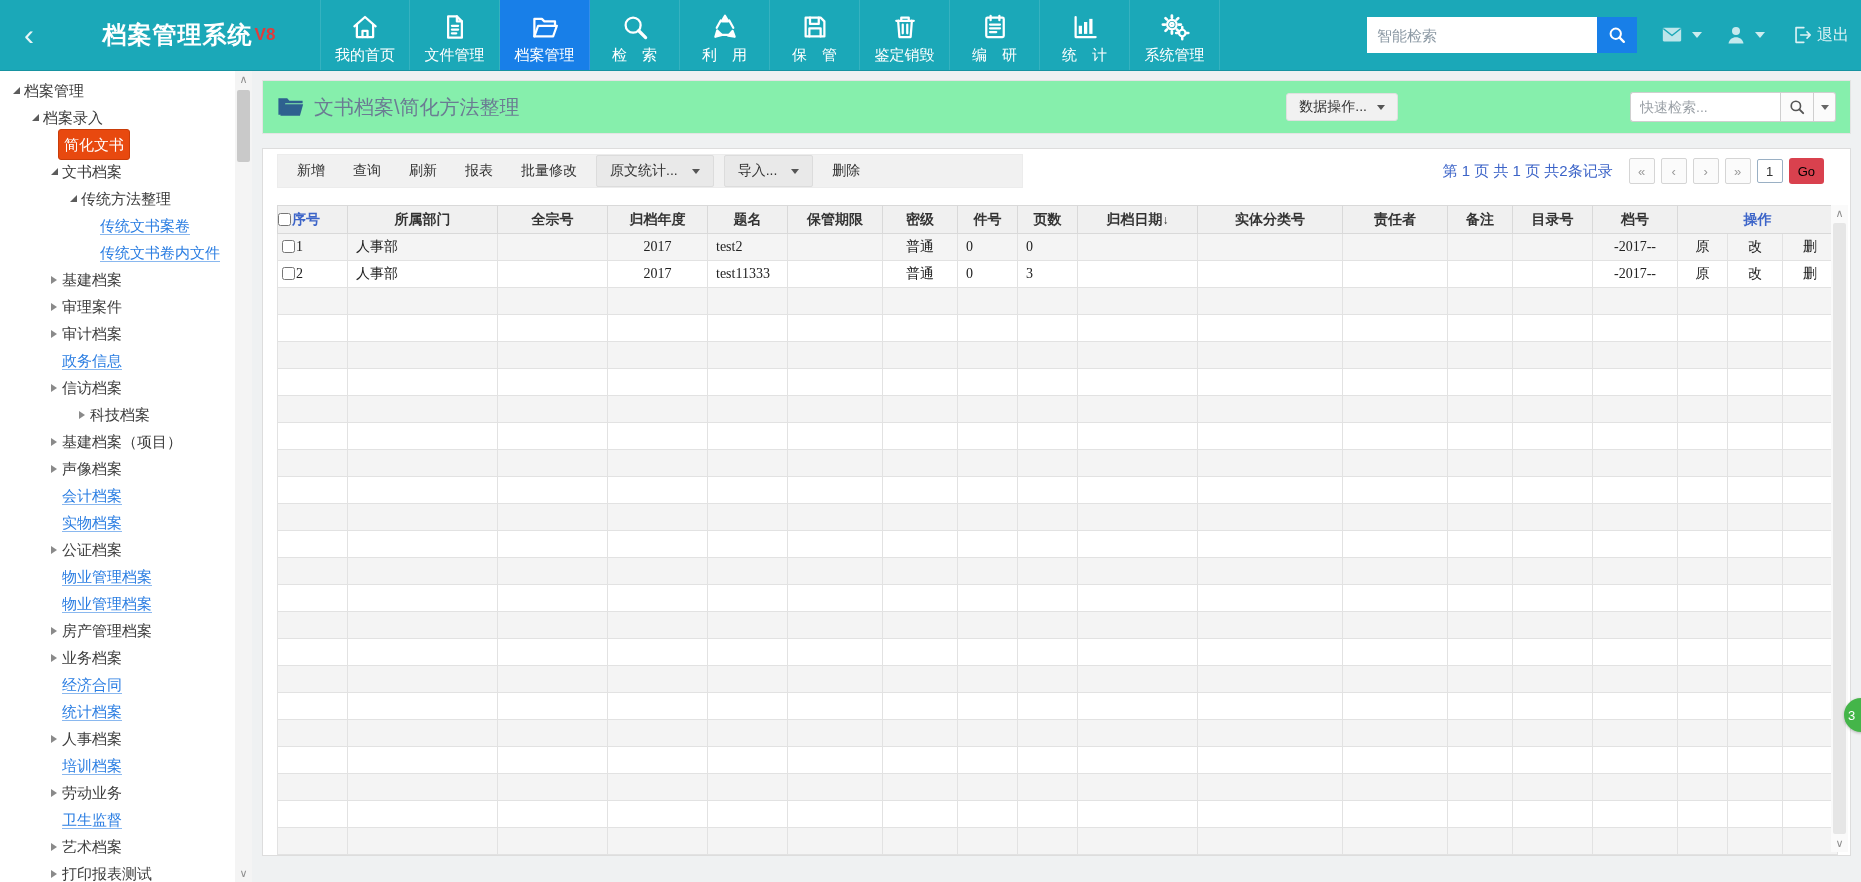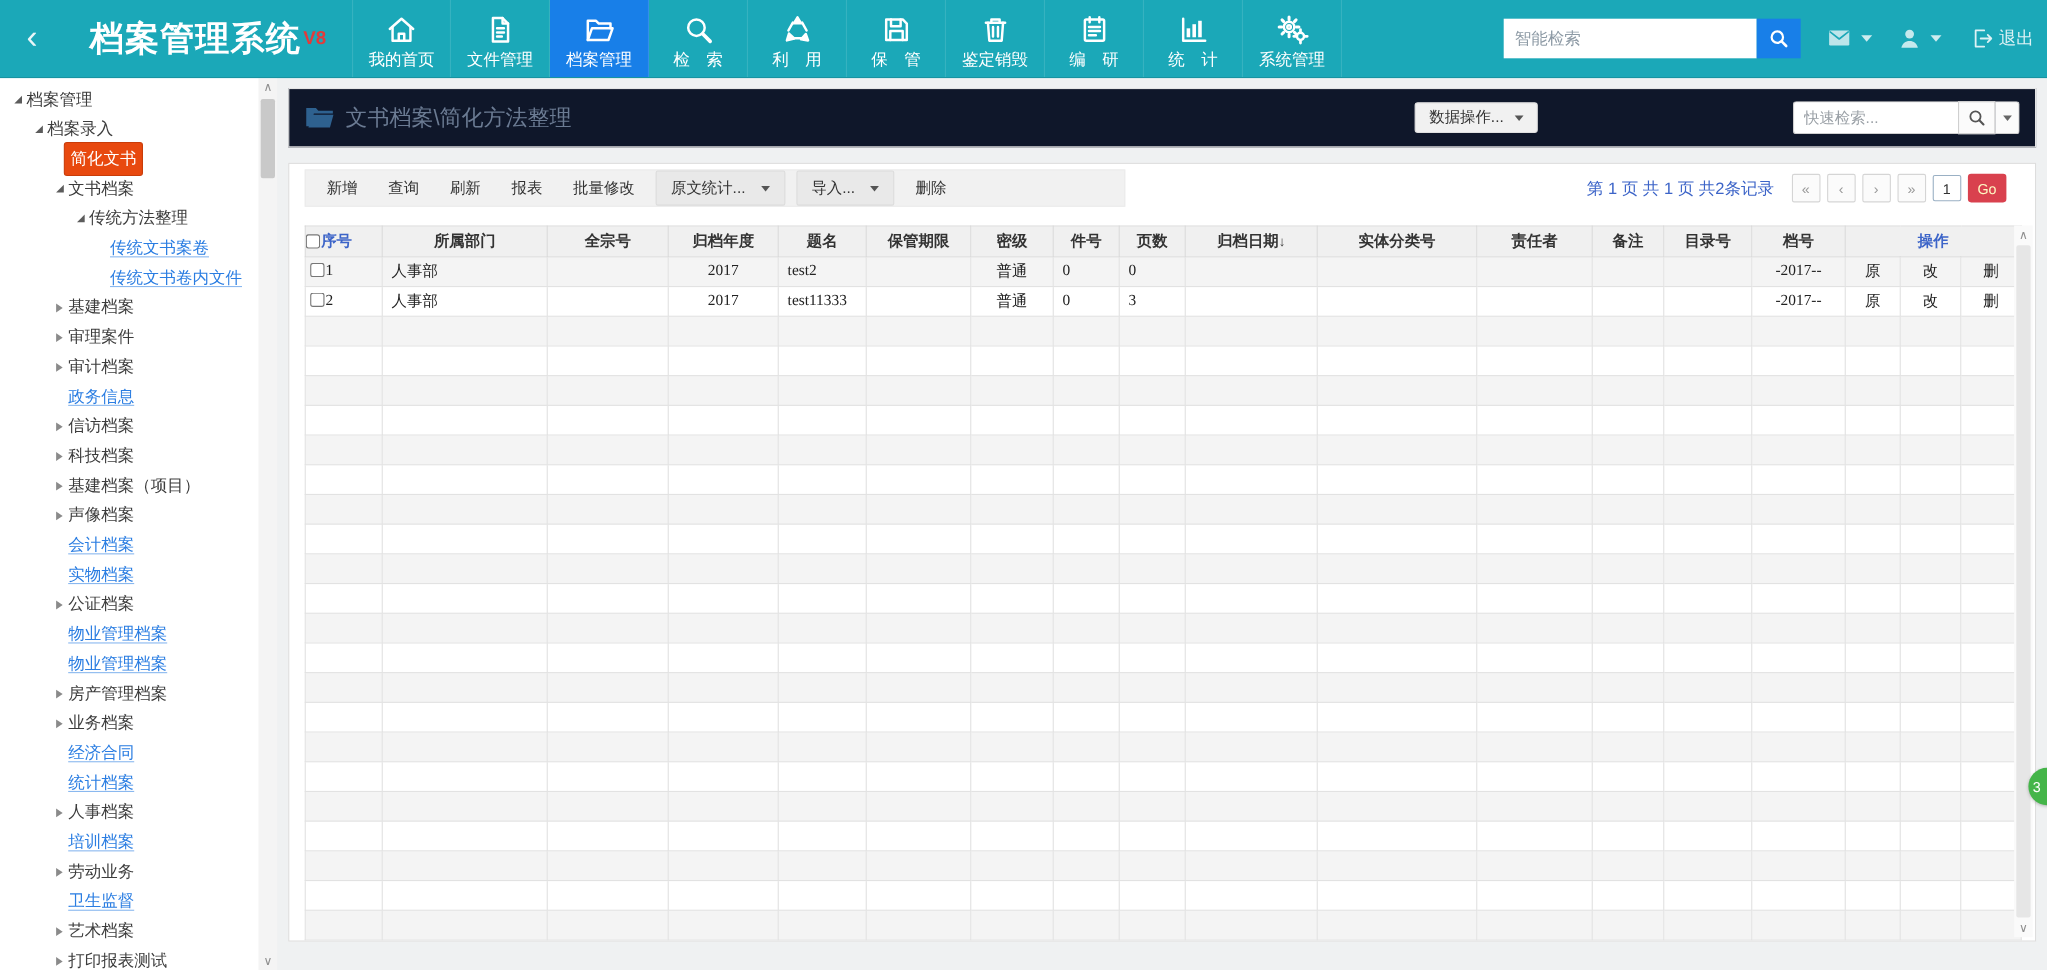--- a/index.html
+++ b/index.html
@@ -6,21 +6,21 @@
   html,body { width:1861px; height:882px; overflow:hidden;
     font-family:"Liberation Sans","DejaVu Sans",sans-serif; background:#eff1f2; position:relative; }
 
   
   .topbar { position:absolute; left:0; top:0; width:1861px; height:71px;
     background:#1ba8b8; display:flex; align-items:stretch; color:#fff; z-index:5;
     border-bottom:1px solid rgba(0,0,0,.12); }
   .back-btn { width:58px; display:flex; align-items:center; justify-content:center;
     font-size:30px; color:#e8f6f8; cursor:pointer; }
   .brand { width:262px; display:flex; align-items:center; justify-content:center; }
-  .brand .t { font-size:31px; font-weight:bold; letter-spacing:1px; }
+  .brand .t { font-size:24px; font-weight:bold; letter-spacing:1px; }
   .brand .v { font-size:17px; font-weight:bold; color:#e23b3b; margin-left:2px; }
   .top-nav { display:flex; align-items:stretch; }
   .nav-item { min-width:90px; padding:0 6px; display:flex; flex-direction:column;
     align-items:center; justify-content:flex-start; cursor:pointer;
     border-right:1px solid rgba(255,255,255,.12); }
   .nav-item:first-child { border-left:1px solid rgba(255,255,255,.12); }
   .nav-item .ic { height:44px; display:flex; align-items:flex-end; justify-content:center; padding-bottom:2px; }
   .nav-item .lb { font-size:15px; line-height:22px; white-space:pre; }
   .nav-item.active { background:#187fe8; }
   .top-right { margin-left:auto; display:flex; align-items:center; padding-right:12px; }
@@ -51,21 +51,21 @@
   
   .vscroll { position:absolute; width:17px; background:#f4f4f4; }
   .side-scroll { right:0; top:0; bottom:0; }
   .vscroll .sa { position:absolute; left:0; width:17px; height:17px; color:#8f8f8f;
     font-size:11px; display:flex; align-items:center; justify-content:center; cursor:pointer; }
   .vscroll .up { top:0; } .vscroll .dn { bottom:0; }
   .vscroll .thumb { position:absolute; left:2px; width:13px; background:#c9c9c9; border-radius:2px; }
 
   
   .main { position:absolute; left:252px; top:71px; right:0; bottom:0; background:#eff1f2; }
-  .title-card { margin:9px 10px 0 10px; height:54px; background:#0f172a; border:1px solid #e4e4e4;
+  .title-card { margin:9px 10px 0 10px; height:54px; background:#86efac; border:1px solid #e4e4e4;
     display:flex; align-items:center; padding:0 14px; }
   .page-title { display:flex; align-items:center; gap:10px; font-size:20px; color:#6b7b93; }
   .dataops-btn { margin-left:auto; height:28px; background:#f1f1f1; border:1px solid #e0e0e0;
     border-radius:3px; font-size:14px; color:#333; padding:0 12px; display:flex; align-items:center;
     gap:10px; cursor:pointer; }
   .dataops-btn .dcaret { width:0;height:0;border-left:4px solid transparent;border-right:4px solid transparent;border-top:5px solid #555; }
   .quick-search { margin-left:232px; display:flex; align-items:center; }
   .quick-search input { width:150px; height:30px; border:1px solid #cfcfcf; border-right:none;
     border-radius:3px 0 0 3px; padding:0 9px; font-size:14px; color:#333; outline:none; background:#fff; }
   .quick-search input::placeholder { color:#9aa0a6; }
@@ -83,21 +83,21 @@
     cursor:pointer; font-family:inherit; white-space:nowrap; }
   .tb-drop { background:#e9e9e9; border:1px solid #dcdcdc; border-radius:2px; display:flex;
     align-items:center; gap:14px; margin:0 4px; }
   .tb-drop .dcaret { width:0;height:0;border-left:4px solid transparent;border-right:4px solid transparent;border-top:5px solid #555; }
   .pager { margin-left:auto; display:flex; align-items:center; gap:6px; padding-right:12px; }
   .pager-info { color:#3c64c8; font-size:15px; margin-right:10px; white-space:nowrap;text-align:right; }
   .pg-btn { width:26px; height:26px; border:1px solid #d5d5d5; background:#fbfbfb; color:#9a9a9a;
     font-size:13px; display:flex; align-items:center; justify-content:center; cursor:pointer; border-radius:2px; }
   .pg-input { width:26px; height:24px; border:1px solid #9ab0c4; text-align:center; font-size:13px;
     color:#333; outline:none; border-radius:2px; }
-  .go-btn { height:26px; padding:0 9px; background:#d9414e; color:#fef9c3; border:none; border-radius:3px;
+  .go-btn { height:26px; padding:0 9px; background:#d9414e; color:#000000; border:none; border-radius:3px;
     font-size:13px; cursor:pointer; font-family:inherit; }
 
   table.grid { border-collapse:collapse; table-layout:fixed; width:1560px; margin:12px 0 0 14px; }
   .grid th { height:28px; background:#f0f0f0; border:1px solid #d9d9d9; font-size:14px; font-weight:600;
     color:#333; text-align:center; overflow:hidden; white-space:nowrap; }
   .grid th.blue { color:#3c64c8; }
   .grid td { height:27px; border:1px solid #e2e2e2; font-size:14px; color:#222; overflow:hidden;
     white-space:nowrap; padding:0 8px; font-family:"Liberation Serif","DejaVu Serif",serif; }
   .grid tbody tr:nth-child(odd) { background:#f4f4f4; }
   .grid tbody tr:nth-child(even) { background:#fff; }
@@ -328,21 +328,21 @@
       <div class="tree-row" style="padding-left: 46px;">
         <span class="tree-arrow"></span>
         <span class="tree-label link">政务信息</span>
       </div>
       <div class="tree-row" style="padding-left: 46px;">
         <span class="tree-arrow">
           <i class="arr-col"></i>
         </span>
         <span class="tree-label plain">信访档案</span>
       </div>
-      <div class="tree-row" style="padding-left: 46px;">
+      <div class="tree-row" style="padding-left: 74px;">
         <span class="tree-arrow">
           <i class="arr-col"></i>
         </span>
         <span class="tree-label plain">科技档案</span>
       </div>
       <div class="tree-row" style="padding-left: 46px;">
         <span class="tree-arrow">
           <i class="arr-col"></i>
         </span>
         <span class="tree-label plain">基建档案（项目）</span>

